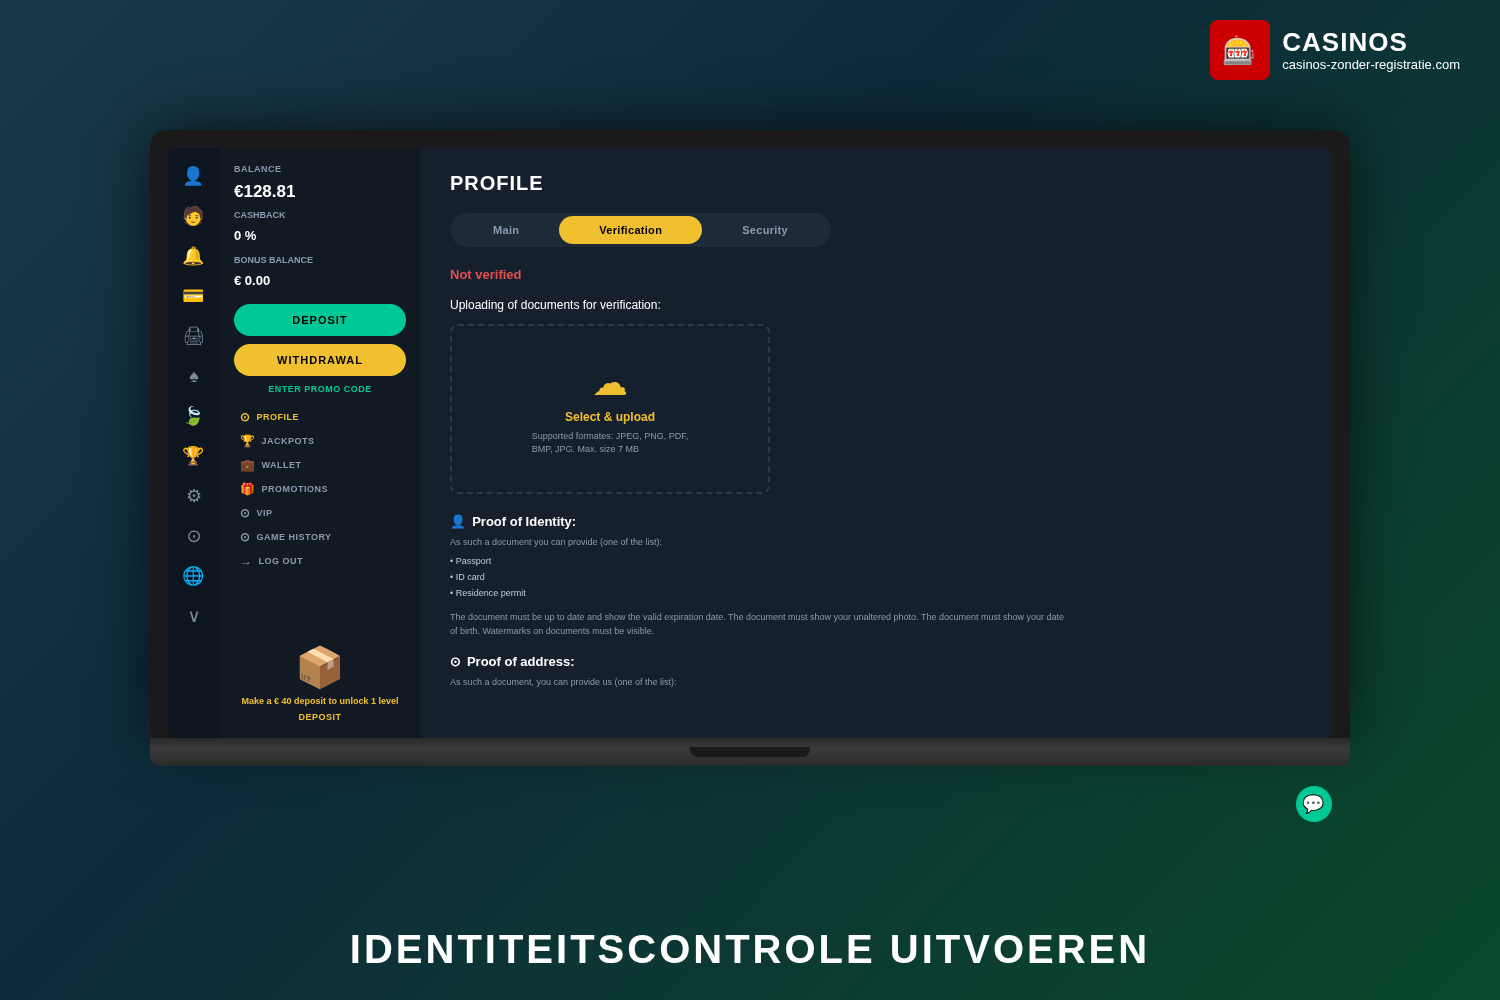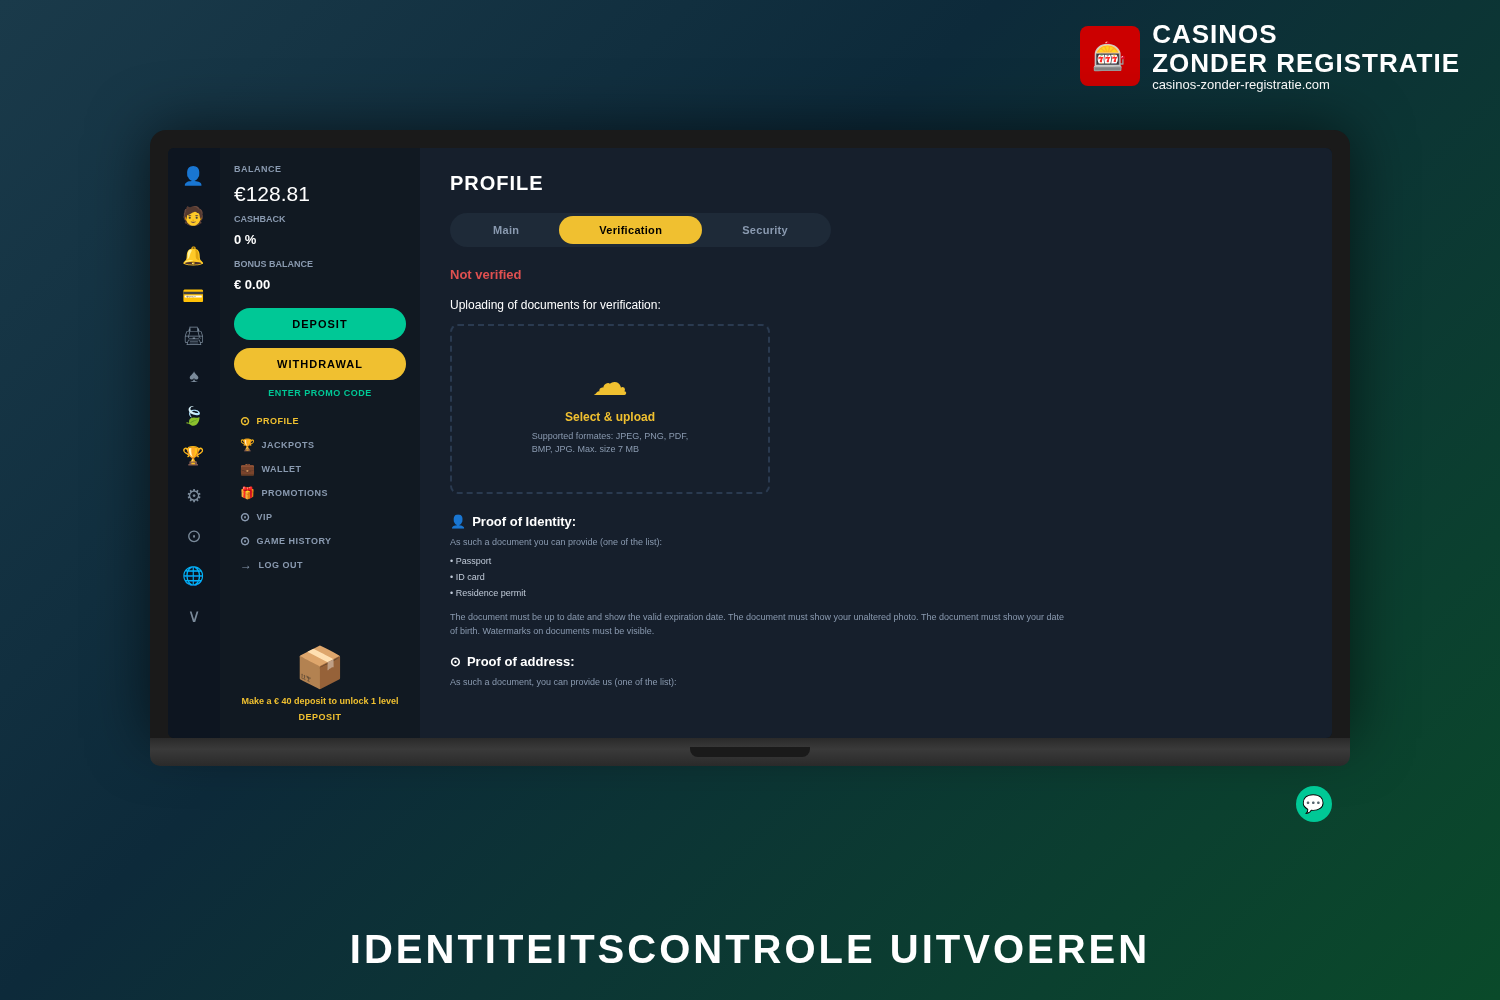--- a/index.html
+++ b/index.html
@@ -129,22 +129,22 @@
     }
     .balance-label {
       color: #8a9ab0;
       font-size: 9px;
       font-weight: 700;
       letter-spacing: 0.5px;
       text-transform: uppercase;
     }
     .balance-value {
       color: white;
-      font-size: 21px;
-      font-weight: 400;
+      font-size: 17px;
+      font-weight: 700;
     }
     .cashback-label {
       color: #8a9ab0;
       font-size: 9px;
       font-weight: 700;
       text-transform: uppercase;
       margin-top: 0;
     }
     .cashback-value {
       color: white;
@@ -417,21 +417,20 @@
   </style>
 </head>
 <body>
 
 <div class="branding">
   <div class="branding-logo">
     <span>🎰</span>
   </div>
   <div class="branding-text">
     <div class="branding-title">CASINOS</div>
-    <div class="branding-title">ZONDER REGISTRATIE</div>
     <div class="branding-url">casinos-zonder-registratie.com</div>
   </div>
 </div>
 
 <div class="laptop-outer">
   <div class="laptop-screen-bezel">
     <div class="laptop-screen">
       <div class="app-layout">
 
         <div class="sidebar-icons">

